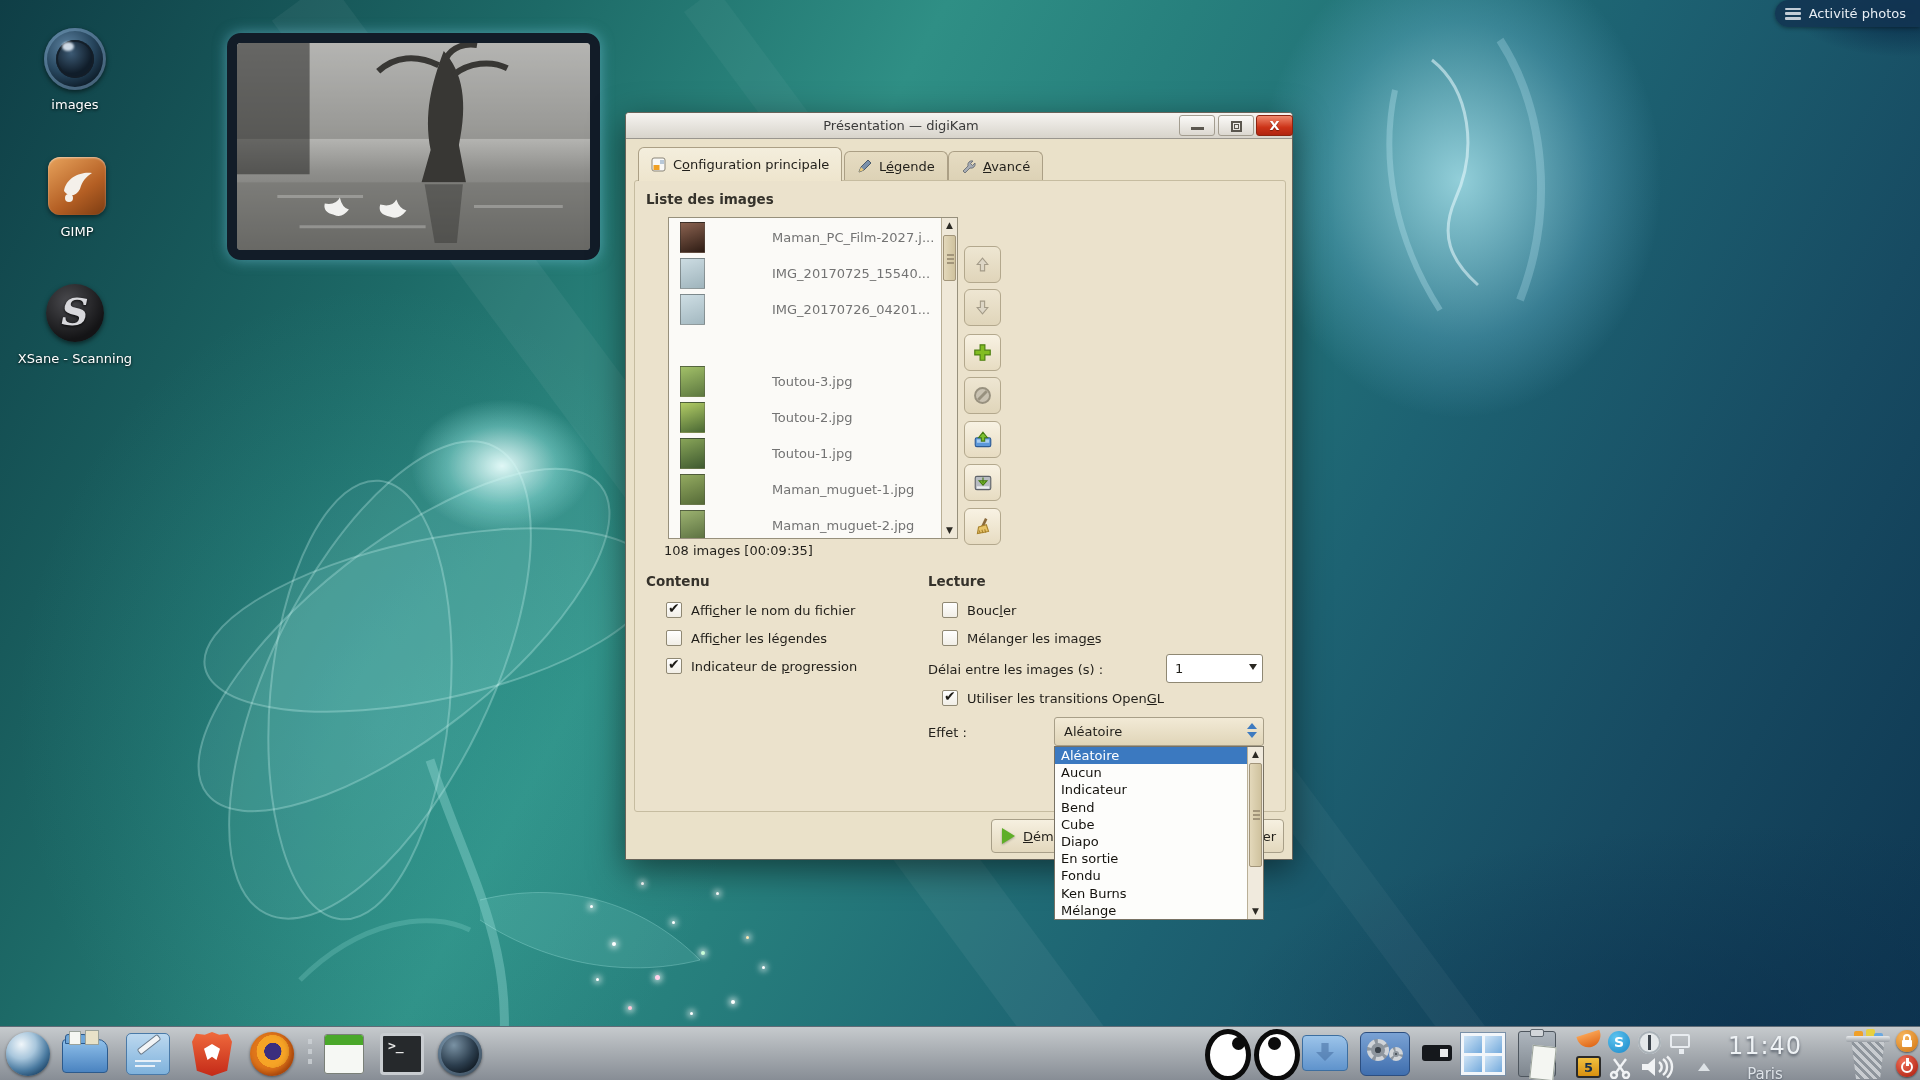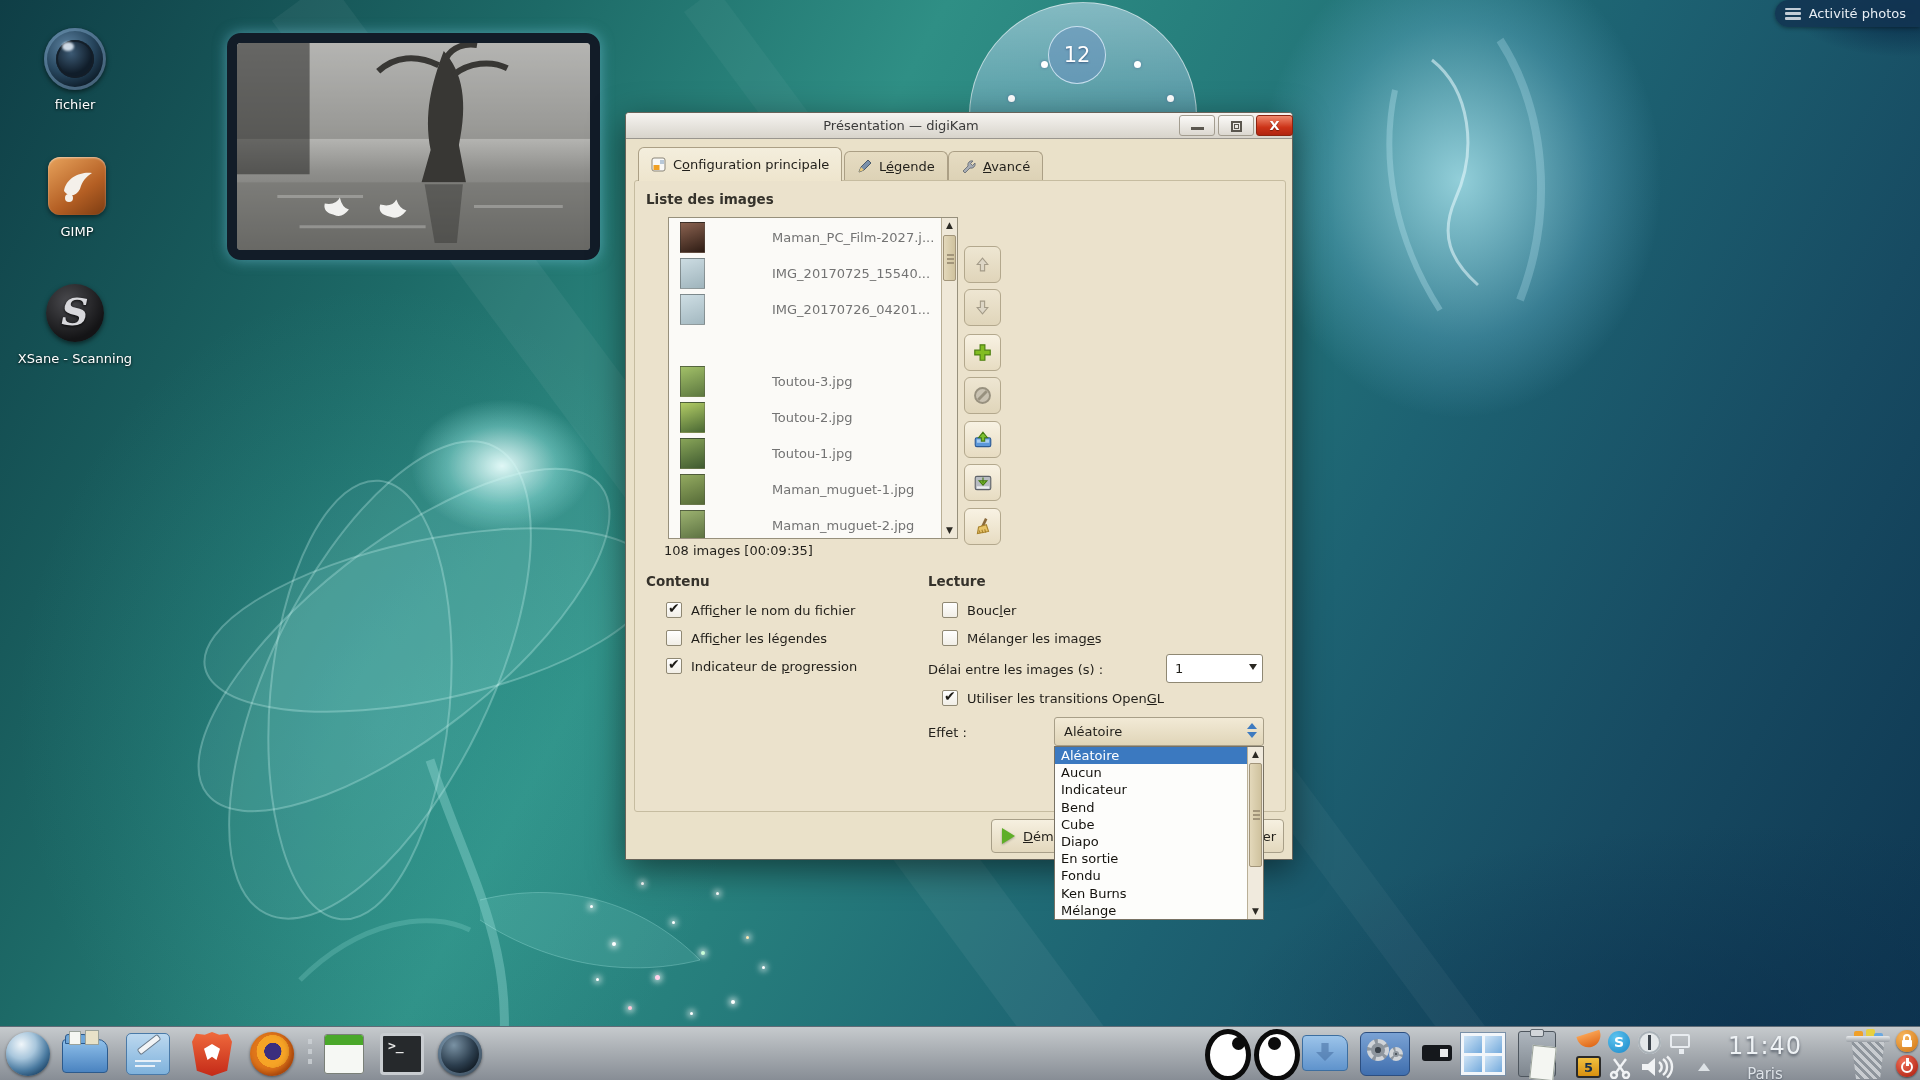--- a/index.html
+++ b/index.html
@@ -235,46 +235,39 @@
       <path d="M40 152 h85 M235 162 h88 M62 182 h125" stroke="rgba(232,232,230,0.30)" stroke-width="3"></path>
     </svg>
   </div>
 
   <div class="abs desk-icon" style="left:10px;top:28px">
     <div class="ic">
         <span class="lens-outer"></span>
         <span class="lens-inner"></span>
         <span class="lens-glint"></span>
       </div>
-    <div>fichier</div>
+    <div>images</div>
   </div>
   <div class="abs desk-icon" style="left:12px;top:155px">
     <div class="ic">
         <span class="gimp-ic"></span>
       <svg class="abs" style="left:10px;top:10px" width="42" height="42" viewBox="0 0 42 42">
         <path d="M8 26 C 10 12, 26 6, 36 8 C 30 12, 26 16, 24 24 C 20 32, 12 32, 8 26z" fill="#f4f0ea"></path>
         <circle cx="13" cy="33" r="4" fill="#f4f0ea"></circle>
       </svg>
     </div>
     <div>GIMP</div>
   </div>
   <div class="abs desk-icon" style="left:10px;top:282px">
     <div class="ic">
         <span class="xsane-ic">S</span>
       </div>
     <div>XSane - Scanning</div>
   </div>
 
-  <div class="abs" id="clock-widget">
-    <div class="hub">12</div>
-    <span class="cw-dot" style="left:71px;top:58px"></span>
-    <span class="cw-dot" style="left:164px;top:58px"></span>
-    <span class="cw-dot" style="left:38px;top:92px"></span>
-    <span class="cw-dot" style="left:197px;top:92px"></span>
-  </div>
 
   <div class="abs" id="activity-badge">
     <span class="burger">
         <i></i>
         <i></i>
         <i></i>
       </span>
     <span>Activité photos</span>
   </div>
 

